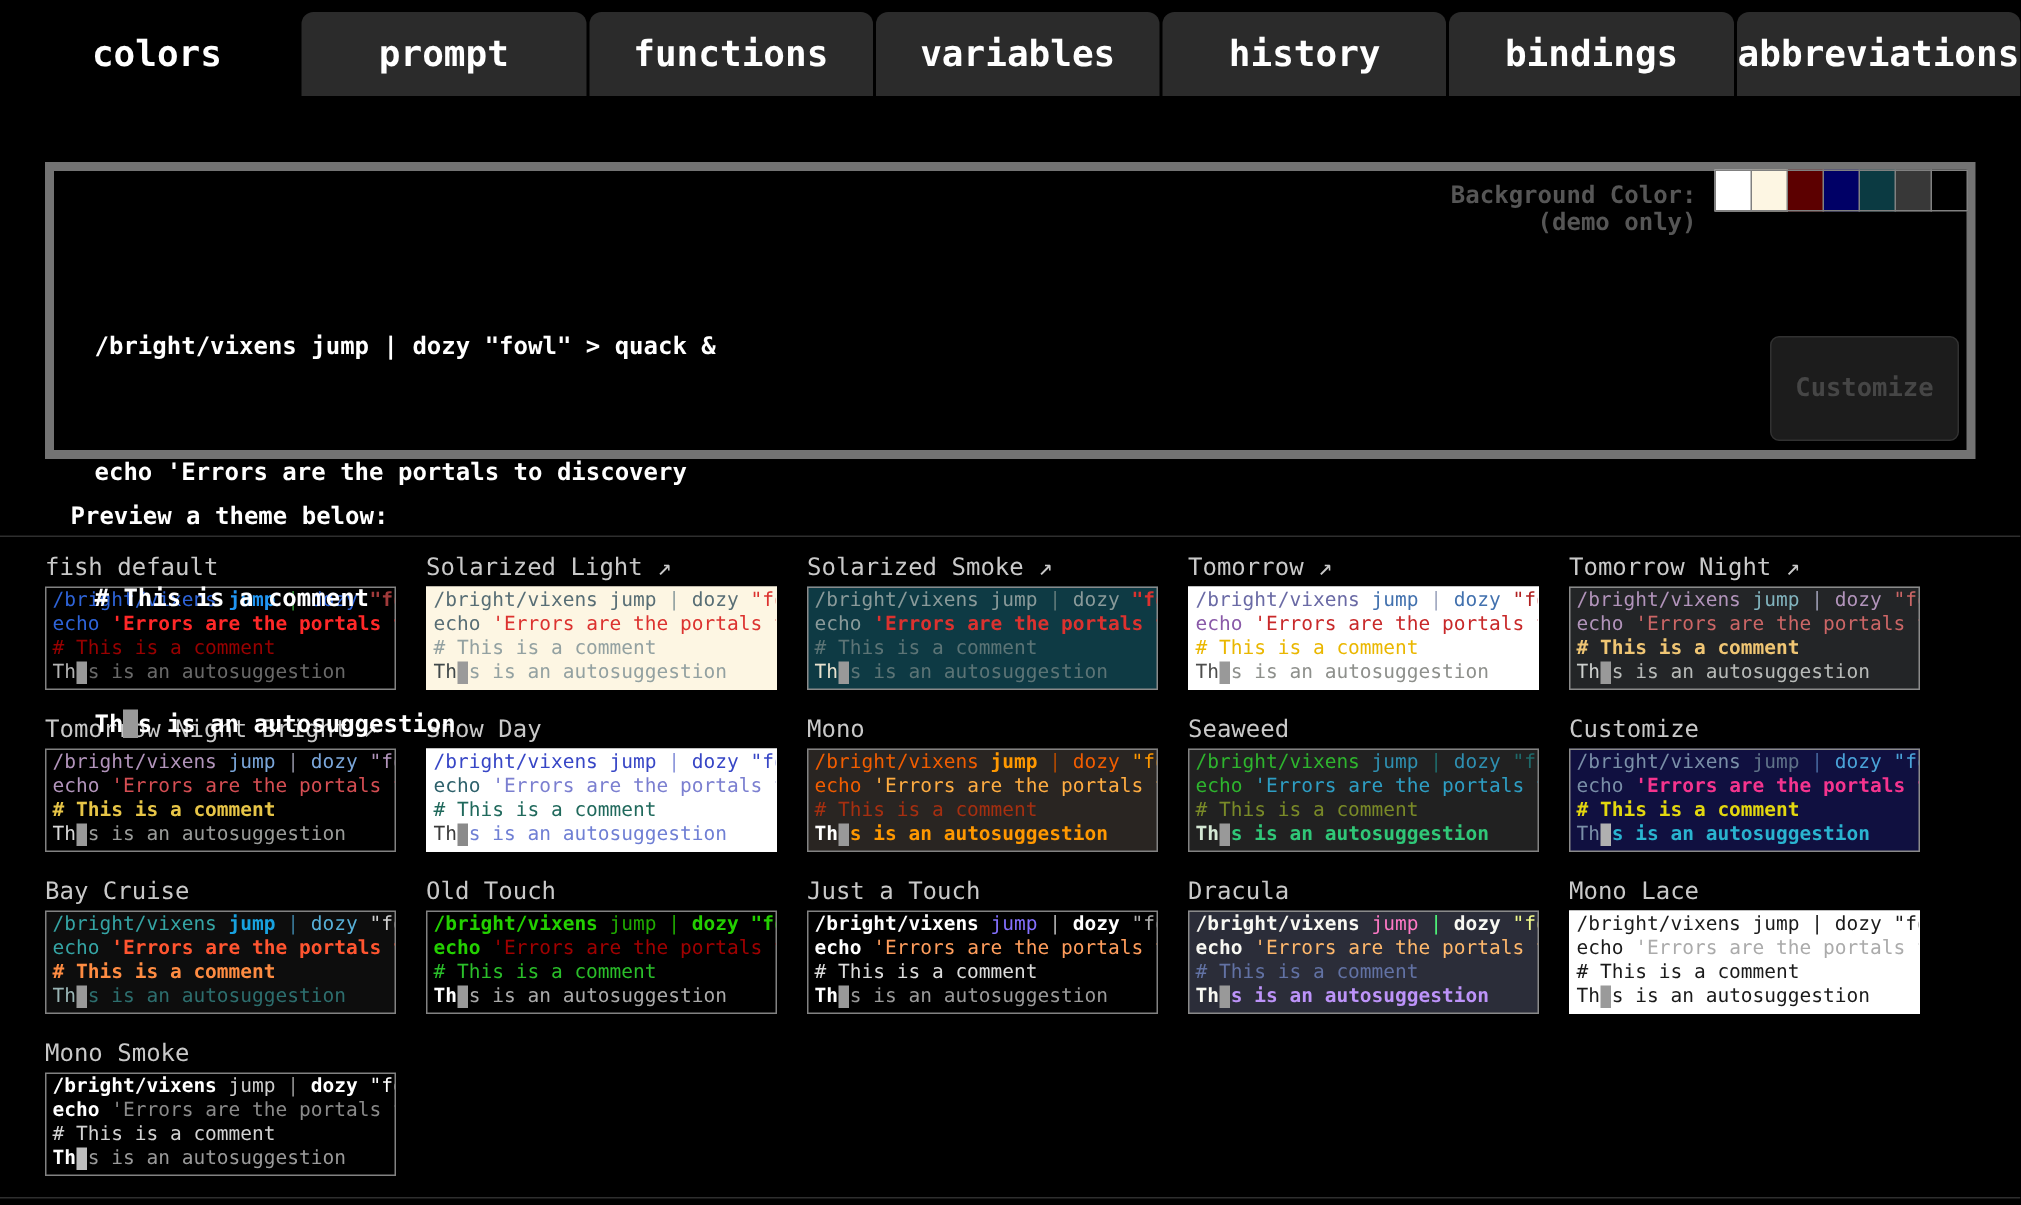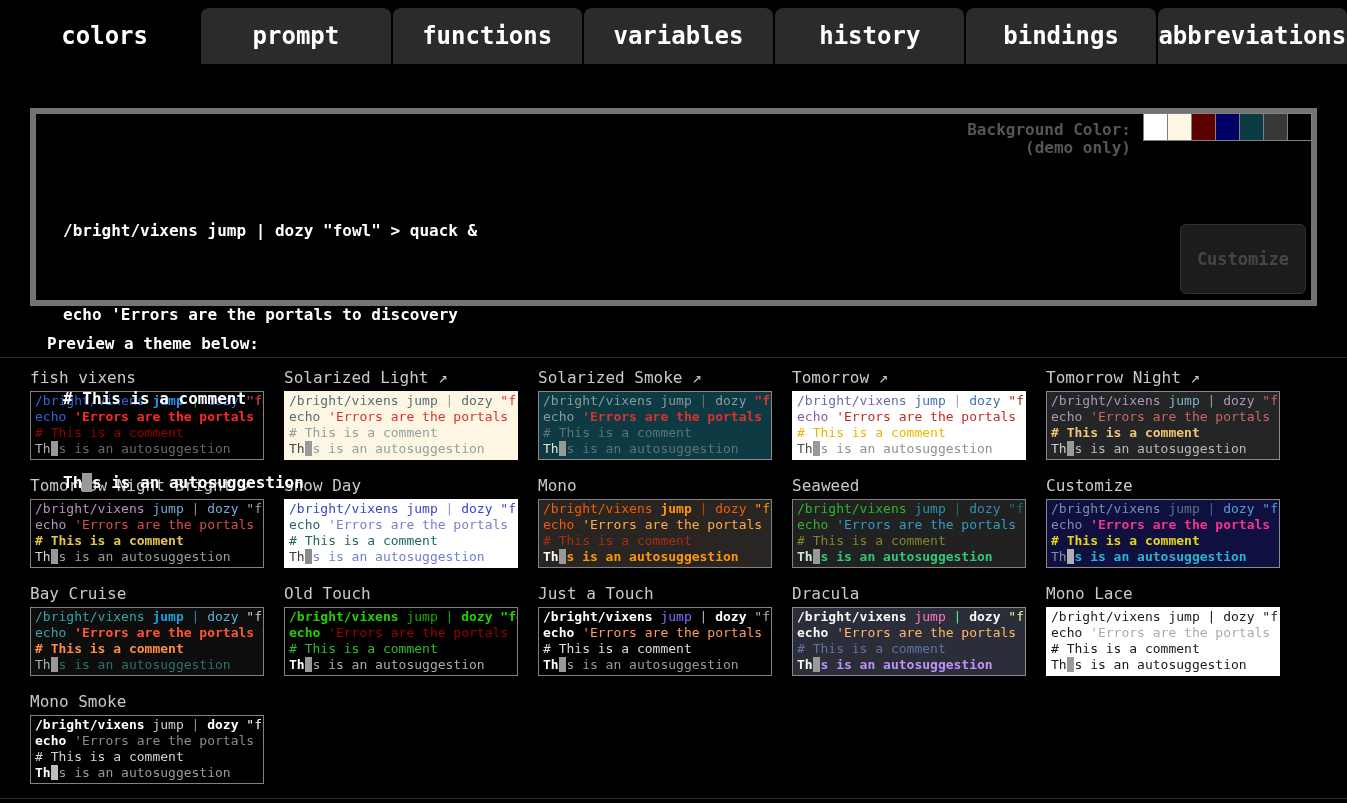--- a/index.html
+++ b/index.html
@@ -85,21 +85,21 @@
     <div># This is a comment</div>
     <div><span>Th</span><span class="term-cursor">i</span><span>s is an autosuggestion</span></div>
   </div>
   <button class="customize-btn">Customize</button>
 </div>
 
 <div class="section-title">Preview a theme below:</div>
 
 <div class="themes">
     <div class="card">
-      <div class="card-title">fish vixens</div>
+      <div class="card-title">fish default</div>
       <div class="card-box" style="background: rgb(0, 0, 0); border-color: rgb(130, 130, 130);"><div><span style="color: rgb(46, 100, 217);">/bright/vixens </span><span style="color: rgb(33, 150, 243); font-weight: bold;">jump </span><span style="color: rgb(46, 139, 46);">| </span><span style="color: rgb(46, 100, 217);">dozy </span><span style="color: rgb(160, 58, 58); font-weight: bold;">"fowl" &gt; quack &amp;</span></div><div><span style="color: rgb(46, 100, 217);">echo </span><span style="color: rgb(255, 40, 40); font-weight: bold;">'Errors are the portals to discovery</span></div><div><span style="color: rgb(153, 0, 0);"># This is a comment</span></div><div><span style="color: rgb(178, 178, 178);">Th</span><span class="cursor" style="background: rgb(153, 153, 153);">i</span><span style="color: rgb(105, 105, 105);">s is an autosuggestion</span></div></div>
     </div>
     <div class="card">
       <div class="card-title">Solarized Light ↗</div>
       <div class="card-box" style="background: rgb(253, 246, 227); border-color: rgb(253, 246, 227);"><div><span style="color: rgb(88, 110, 117);">/bright/vixens </span><span style="color: rgb(88, 110, 117);">jump </span><span style="color: rgb(147, 161, 161);">| </span><span style="color: rgb(88, 110, 117);">dozy </span><span style="color: rgb(220, 50, 47);">"fowl" &gt; quack &amp;</span></div><div><span style="color: rgb(88, 110, 117);">echo </span><span style="color: rgb(220, 50, 47);">'Errors are the portals to discovery</span></div><div><span style="color: rgb(147, 161, 161);"># This is a comment</span></div><div><span style="color: rgb(64, 72, 74);">Th</span><span class="cursor" style="background: rgb(154, 154, 154);">i</span><span style="color: rgb(147, 161, 161);">s is an autosuggestion</span></div></div>
     </div>
     <div class="card">
       <div class="card-title">Solarized Smoke ↗</div>
       <div class="card-box" style="background: rgb(14, 58, 68); border-color: rgb(138, 138, 138);"><div><span style="color: rgb(138, 154, 154);">/bright/vixens </span><span style="color: rgb(138, 154, 154);">jump </span><span style="color: rgb(95, 120, 120);">| </span><span style="color: rgb(138, 154, 154);">dozy </span><span style="color: rgb(220, 50, 47); font-weight: bold;">"fowl" &gt; quack &amp;</span></div><div><span style="color: rgb(138, 154, 154);">echo </span><span style="color: rgb(220, 50, 47); font-weight: bold;">'Errors are the portals to discovery</span></div><div><span style="color: rgb(92, 116, 118);"># This is a comment</span></div><div><span style="color: rgb(232, 226, 207);">Th</span><span class="cursor" style="background: rgb(153, 153, 153);">i</span><span style="color: rgb(92, 116, 118);">s is an autosuggestion</span></div></div>
     </div>

